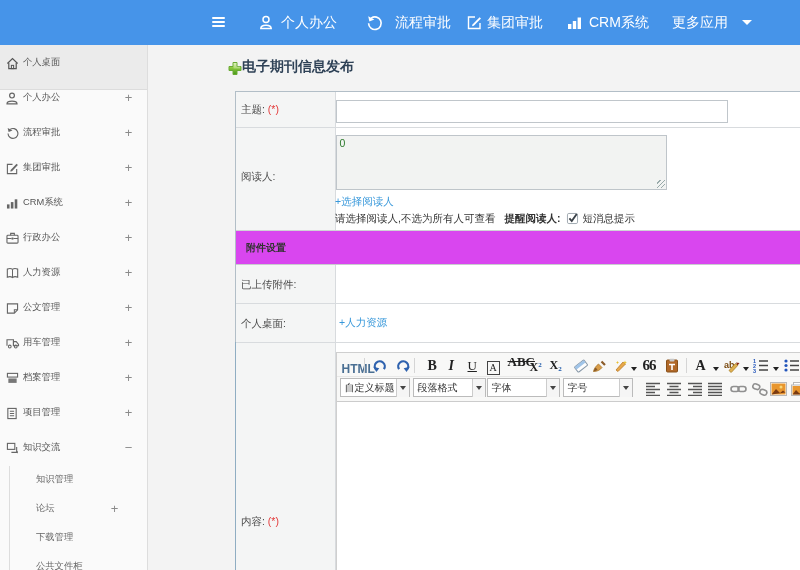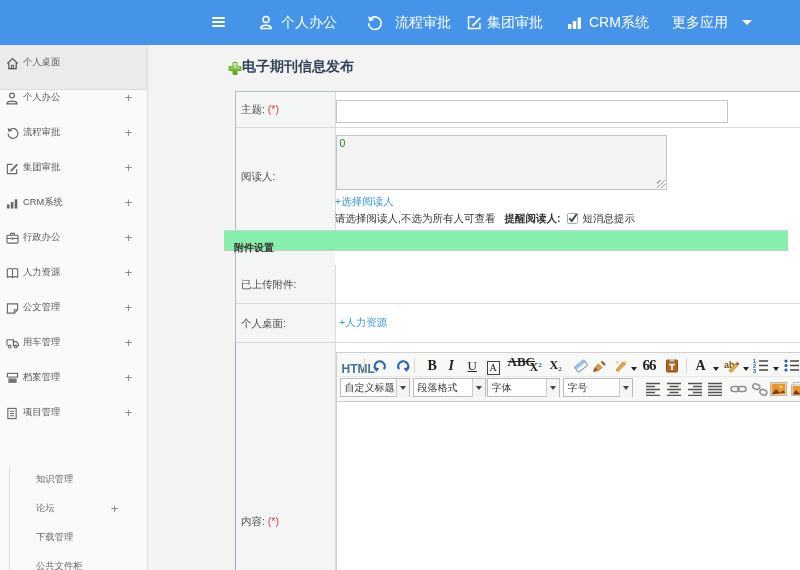--- a/index.html
+++ b/index.html
@@ -23,21 +23,21 @@
 .smi .plus{left:108px;line-height:29px}
 #iline{position:absolute;left:9px;top:466px;width:1px;height:104px;background:#ddd}
 
 #title{position:absolute;left:242px;top:58px;font-size:14px;font-weight:bold;color:#2e4156}
 #plusico{position:absolute;left:228px;top:61px}
 
 #tbl{position:absolute;left:235px;top:91px;width:721px;height:630px;border:1px solid #b2bec7;background:#fff}
 #lblcol{position:absolute;left:236px;top:92px;width:98.5px;height:568px;background:#f4f5f5}
 .vline{position:absolute;left:334.5px;width:1px;background:#d8dbde}
 .hline{position:absolute;left:236px;width:564px;height:1px;background:#d8dbde}
-#secbar{position:absolute;left:224px;top:230px;width:564px;height:21px;background:#86efac;border-top:1px solid #d0d3d6;border-bottom:1px solid #c8cbce}
+#secbar{position:absolute;left:236px;top:230px;width:564px;height:35px;background:#d946ef;border-top:1px solid #d0d3d6;border-bottom:1px solid #c8cbce}
 #secbar span{position:absolute;left:10px;top:0;line-height:33px;font-weight:bold;font-size:10px;color:#333}
 .lbl{position:absolute;left:241px;font-size:10.5px;color:#4a4a4a}
 .req{color:#e33b3b}
 .lnk{color:#3697da}
 #inp1{position:absolute;left:335.5px;top:100px;width:392px;height:23px;border:1px solid #c0c6cb;background:#fff}
 #ta{position:absolute;left:335.5px;top:134.5px;width:331px;height:55px;border:1px solid #bfc5ca;background:#f2f3f2}
 #ta .zero{position:absolute;left:3px;top:1px;color:#2d7a2d;font-size:10.5px}
 #ta .rsz{position:absolute;right:1px;bottom:1px;width:8px;height:8px;background:repeating-linear-gradient(135deg,transparent 0 2px,#9aa 2px 3px)}
 #selink{position:absolute;left:335px;top:195px;font-size:10.5px}
 #tipline{position:absolute;left:335px;top:212px;font-size:10.5px;color:#333}
@@ -187,20 +187,29 @@
       <span class="plus">+</span>
   </div>
   <div class="mi" style="top:350px">
     <svg width="12" height="13" viewBox="0 0 13 14">
         <rect x="2" y="1.5" width="9" height="11" fill="none" stroke="#666" stroke-width="1.2"></rect>
         <path d="M4.2 4.5h4.6M4.2 7h4.6M4.2 9.5h4.6" stroke="#666" stroke-width="1.1"></path>
       </svg>
     <span class="txt">项目管理</span>
       <span class="plus">+</span>
   </div>
+  <div class="mi" style="top:385px">
+    <svg width="13" height="12" viewBox="0 0 14 13">
+        <rect x="1.5" y="1.5" width="8" height="6.5" fill="#fafafa" stroke="#666" stroke-width="1.2"></rect>
+        <path d="M11.5 5.5v5.7H5.8" fill="none" stroke="#666" stroke-width="1.2"></path>
+        <path d="M11.3 11.2l1.5 1.3v-3z" fill="#666"></path>
+      </svg>
+    <span class="txt">知识交流</span>
+      <span class="plus">−</span>
+  </div>
   <div class="smi" style="top:420px">
       <span class="txt">知识管理</span>
     </div>
   <div class="smi" style="top:449px">
       <span class="txt">论坛</span>
       <span class="plus">+</span>
     </div>
   <div class="smi" style="top:478px">
       <span class="txt">下载管理</span>
     </div>

